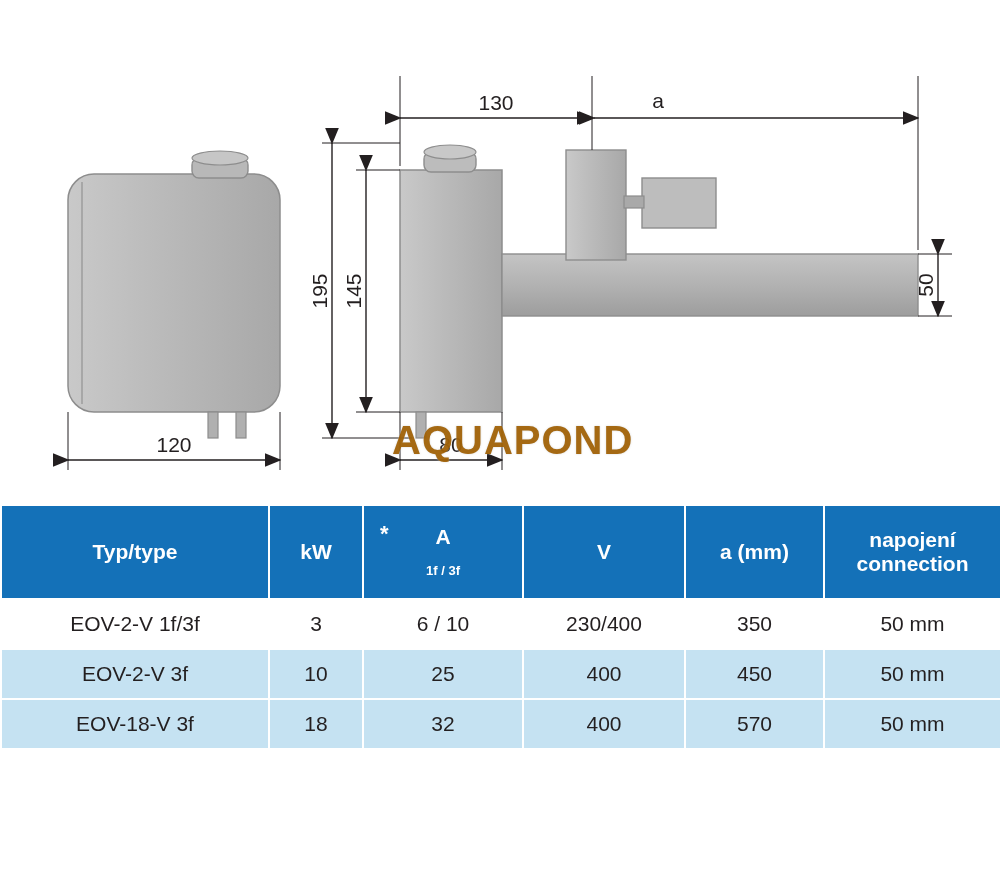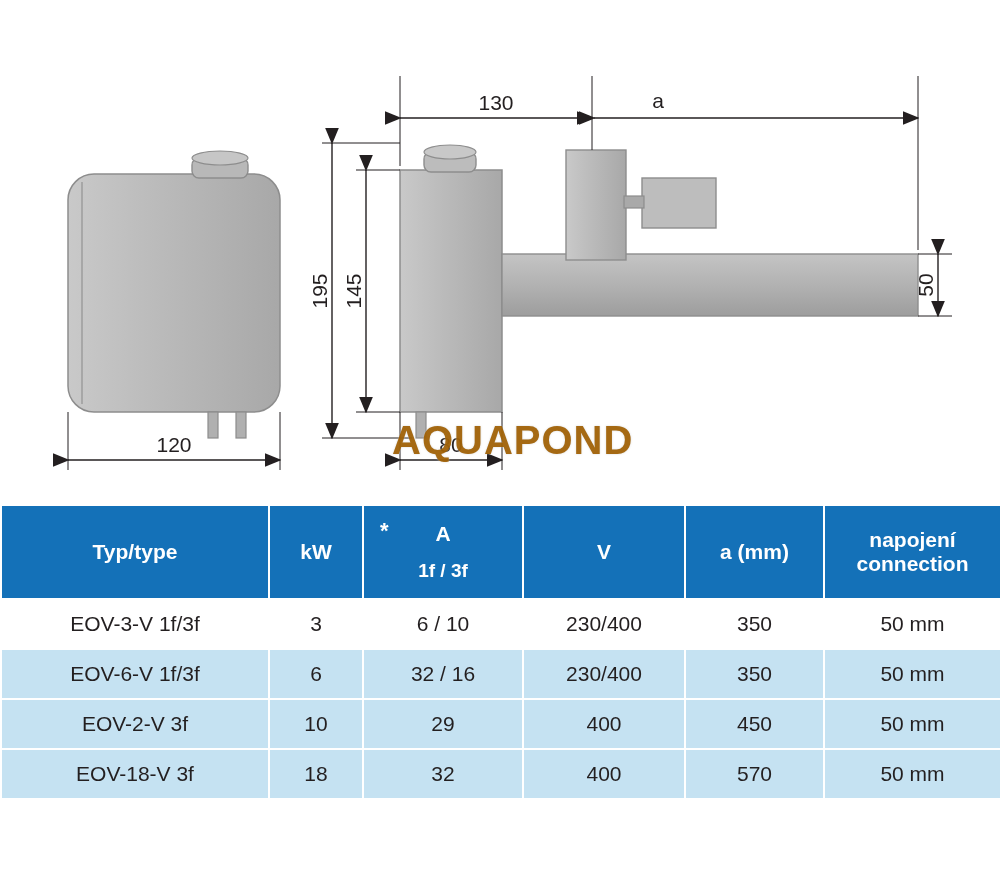--- a/index.html
+++ b/index.html
@@ -89,21 +89,21 @@
     position: relative;
   }
   .amp-head .row1 .star {
     position: absolute;
     left: 12px;
     top: -4px;
     font-size: 22px;
   }
   .amp-head .row2 {
     display: block;
-    font-size: 19px;
+    font-size: 13px;
     margin-top: 16px;
   }
   .col-type  { width: 268px; }
   .col-kw    { width: 94px; }
   .col-a     { width: 160px; }
   .col-v     { width: 162px; }
   .col-amm   { width: 139px; }
   .col-conn  { width: 177px; }
 </style>
 </head>
@@ -226,39 +226,31 @@
       <th>V</th>
       <th>a (mm)</th>
       <th>
         <span>napojení</span><br>
         <span>connection</span>
       </th>
     </tr>
   </thead>
   <tbody>
     <tr class="odd">
-      <td>EOV-3-V 1f/3f</td>
+      <td>EOV-2-V 1f/3f</td>
       <td>3</td>
       <td>6  /  10</td>
       <td>230/400</td>
       <td>350</td>
       <td>50 mm</td>
     </tr>
     <tr class="even">
-      <td>EOV-6-V 1f/3f</td>
-      <td>6</td>
-      <td>32  /  16</td>
-      <td>230/400</td>
-      <td>350</td>
-      <td>50 mm</td>
-    </tr>
-    <tr class="even">
       <td>EOV-2-V 3f</td>
       <td>10</td>
-      <td>29</td>
+      <td>25</td>
       <td>400</td>
       <td>450</td>
       <td>50 mm</td>
     </tr>
     <tr class="even">
       <td>EOV-18-V 3f</td>
       <td>18</td>
       <td>32</td>
       <td>400</td>
       <td>570</td>

